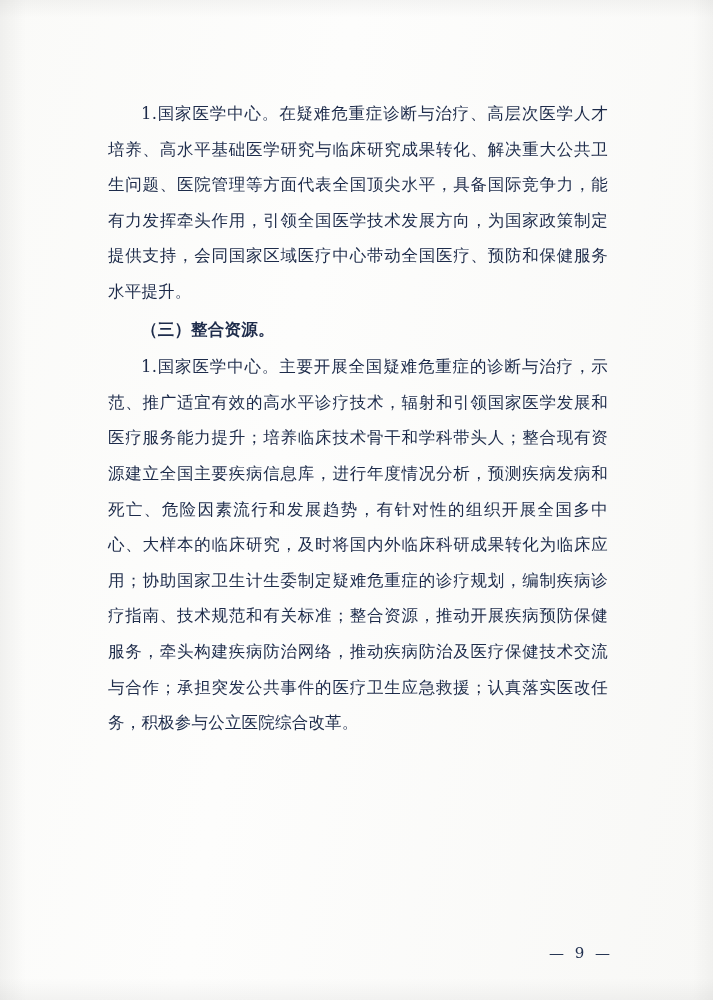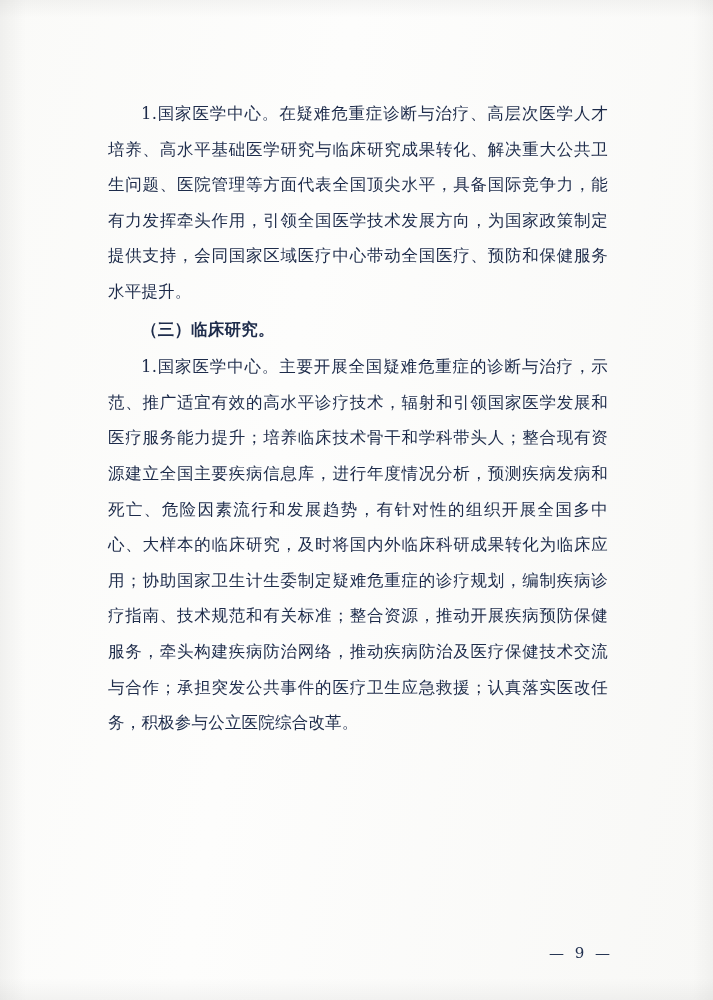--- a/index.html
+++ b/index.html
@@ -96,21 +96,21 @@
   <div class="paper-tint"></div>
   <div class="edge-shade-left"></div>
   <div class="edge-shade-top"></div>
   <div class="edge-shade-right"></div>
   <div class="edge-shade-bottom"></div>
 
   <div class="content">
     <p class="para indent">1.国家医学中心。在疑难危重症诊断与治疗、高层次医学人才培养、高水平基础医学研究与临床研究成果转化、解决重大公共卫生问题、医院管理等方面代表全国顶尖水平，具备国际竞争力，能有力发挥牵头作用，引领全国医学技术发展方向，为国家政策制定提供支持，会同国家区域医疗中心带动全国医疗、预防和保健服务水平提升。</p>
 
 
-    <p class="para indent bold-run">（三）临床研究。</p>
+    <p class="para indent bold-run">（三）整合资源。</p>
 
     <p class="para indent">1.国家医学中心。主要开展全国疑难危重症的诊断与治疗，示范、推广适宜有效的高水平诊疗技术，辐射和引领国家医学发展和医疗服务能力提升；培养临床技术骨干和学科带头人；整合现有资源建立全国主要疾病信息库，进行年度情况分析，预测疾病发病和死亡、危险因素流行和发展趋势，有针对性的组织开展全国多中心、大样本的临床研究，及时将国内外临床科研成果转化为临床应用；协助国家卫生计生委制定疑难危重症的诊疗规划，编制疾病诊疗指南、技术规范和有关标准；整合资源，推动开展疾病预防保健服务，牵头构建疾病防治网络，推动疾病防治及医疗保健技术交流与合作；承担突发公共事件的医疗卫生应急救援；认真落实医改任务，积极参与公立医院综合改革。</p>
   </div>
 
   <div class="footer">
     <span>— 9 —</span>
   </div>
 </div>
 
 </body></html>

